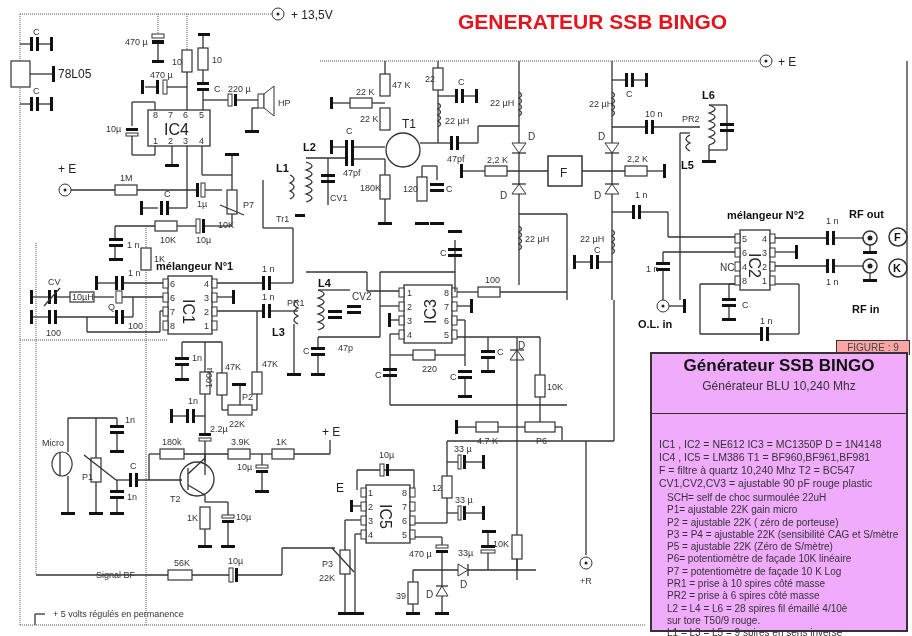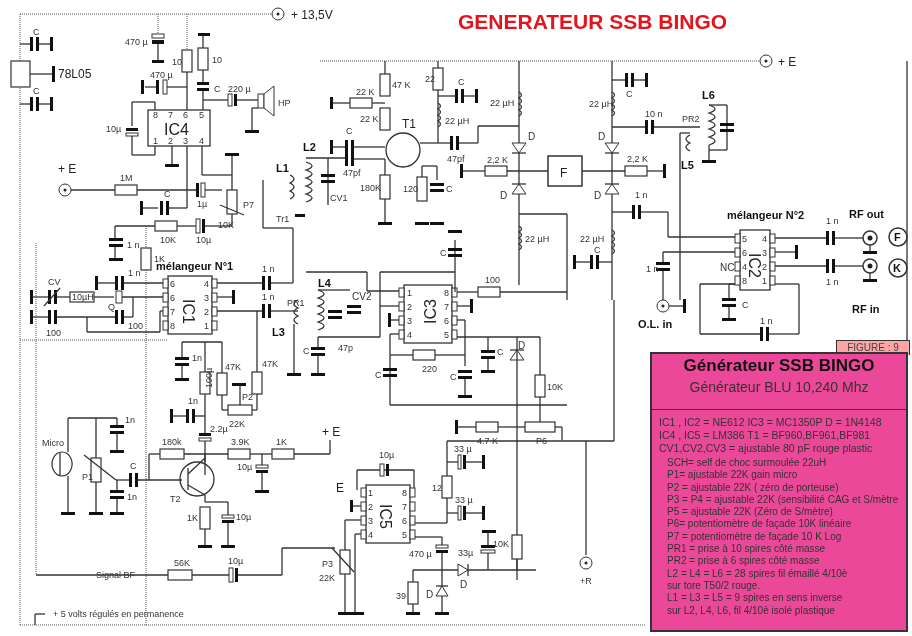--- a/index.html
+++ b/index.html
@@ -11,25 +11,25 @@
   .plate{fill:#111;}
   .chip{fill:#fff;stroke:#333;stroke-width:1.3;}
   .pin{fill:#fff;stroke:#333;stroke-width:1;}
   .dot{fill:#222;}
   .t{font-family:"Liberation Sans",sans-serif;font-size:10px;fill:#333;}
   .ts{font-family:"Liberation Sans",sans-serif;font-size:9px;fill:#333;}
   .tb{font-family:"Liberation Sans",sans-serif;font-size:11px;font-weight:bold;fill:#111;}
   .tl{font-family:"Liberation Sans",sans-serif;font-size:12px;fill:#222;}
   .ic{font-family:"Liberation Sans",sans-serif;font-size:16px;fill:#222;}
   .title{font-family:"Liberation Sans",sans-serif;font-size:21px;font-weight:bold;fill:#e3141b;}
-  #legend{position:absolute;left:650px;top:352px;width:258px;height:280px;border:2px solid #333;background:#ec4899;box-sizing:border-box;}
+  #legend{position:absolute;left:650px;top:352px;width:258px;height:280px;border:2px solid #333;background:#f0abfc;box-sizing:border-box;}
   #figtag{position:absolute;left:836px;top:340px;width:72px;height:14px;border:1px solid #333;border-bottom:none;background:#fca5a5;font-size:10px;color:#444;text-align:center;line-height:14px;}
   #legend .lt{font-size:17px;font-weight:bold;text-align:center;margin-top:2px;color:#111;}
-  #legend .ls{font-size:14px;text-align:center;color:#333;margin-top:3px;padding-bottom:14px;border-bottom:1px solid #333;}
-  #legend .spec{font-size:10.5px;color:#333;padding:6px 0 0 7px;line-height:13px;}
+  #legend .ls{font-size:12px;text-align:center;color:#333;margin-top:3px;padding-bottom:20px;border-bottom:1px solid #333;}
+  #legend .spec{font-size:10.5px;color:#333;padding:6px 0 0 7px;line-height:13px;margin-top:18px;}
   #legend .notes{font-size:10px;color:#333;padding:2px 0 0 15px;line-height:12.3px;}
   #legend div.row{white-space:nowrap;}
 </style>
 </head>
 <body>
 
 <div id="root">
 <svg width="912" height="636" viewBox="0 0 912 636">
 
   <text class="title" x="458" y="29">GENERATEUR SSB  BINGO</text>
@@ -805,31 +805,32 @@
   </g>
 </svg>
 
 <div id="figtag">FIGURE : 9</div>
 <div id="legend">
   <div class="lt">Générateur SSB BINGO</div>
   <div class="ls">Générateur BLU 10,240 Mhz</div>
   <div class="spec">
     <div class="row">IC1 , IC2 = NE612  IC3 = MC1350P    D = 1N4148</div>
     <div class="row">IC4 , IC5 = LM386   T1 = BF960,BF961,BF981</div>
-    <div class="row">CV1,CV2,CV3 = ajustable 80 pF rouge plastic</div>
+    <div class="row">F = filtre à quartz 10,240 Mhz     T2 = BC547</div>
+    <div class="row">CV1,CV2,CV3 = ajustable 90 pF rouge plastic</div>
   </div>
   <div class="notes">
     <div class="row">SCH= self de choc surmoulée 22uH</div>
     <div class="row">P1= ajustable 22K gain micro</div>
     <div class="row">P2 = ajustable 22K ( zéro de porteuse)</div>
     <div class="row">P3 =  P4 = ajustable 22K (sensibilité CAG et S/mètre</div>
     <div class="row">P5 = ajustable 22K (Zéro de S/mètre)</div>
     <div class="row">P6= potentiomètre de façade 10K linéaire</div>
     <div class="row">P7 = potentiomètre de façade 10 K Log</div>
     <div class="row">PR1 = prise à 10 spires côté masse</div>
     <div class="row">PR2 = prise à 6 spires côté masse</div>
     <div class="row">L2 = L4 = L6 = 28 spires fil émaillé 4/10è</div>
-    <div class="row">sur tore T50/2 rouge.</div>
+    <div class="row">sur tore T50/9 rouge.</div>
     <div class="row">L1 = L3 = L5 = 9 spires en sens inverse</div>
     <div class="row">sur L2, L4, L6, fil 4/10è isolé plastique</div>
   </div>
 </div>
 </div>
 
 </body></html>

